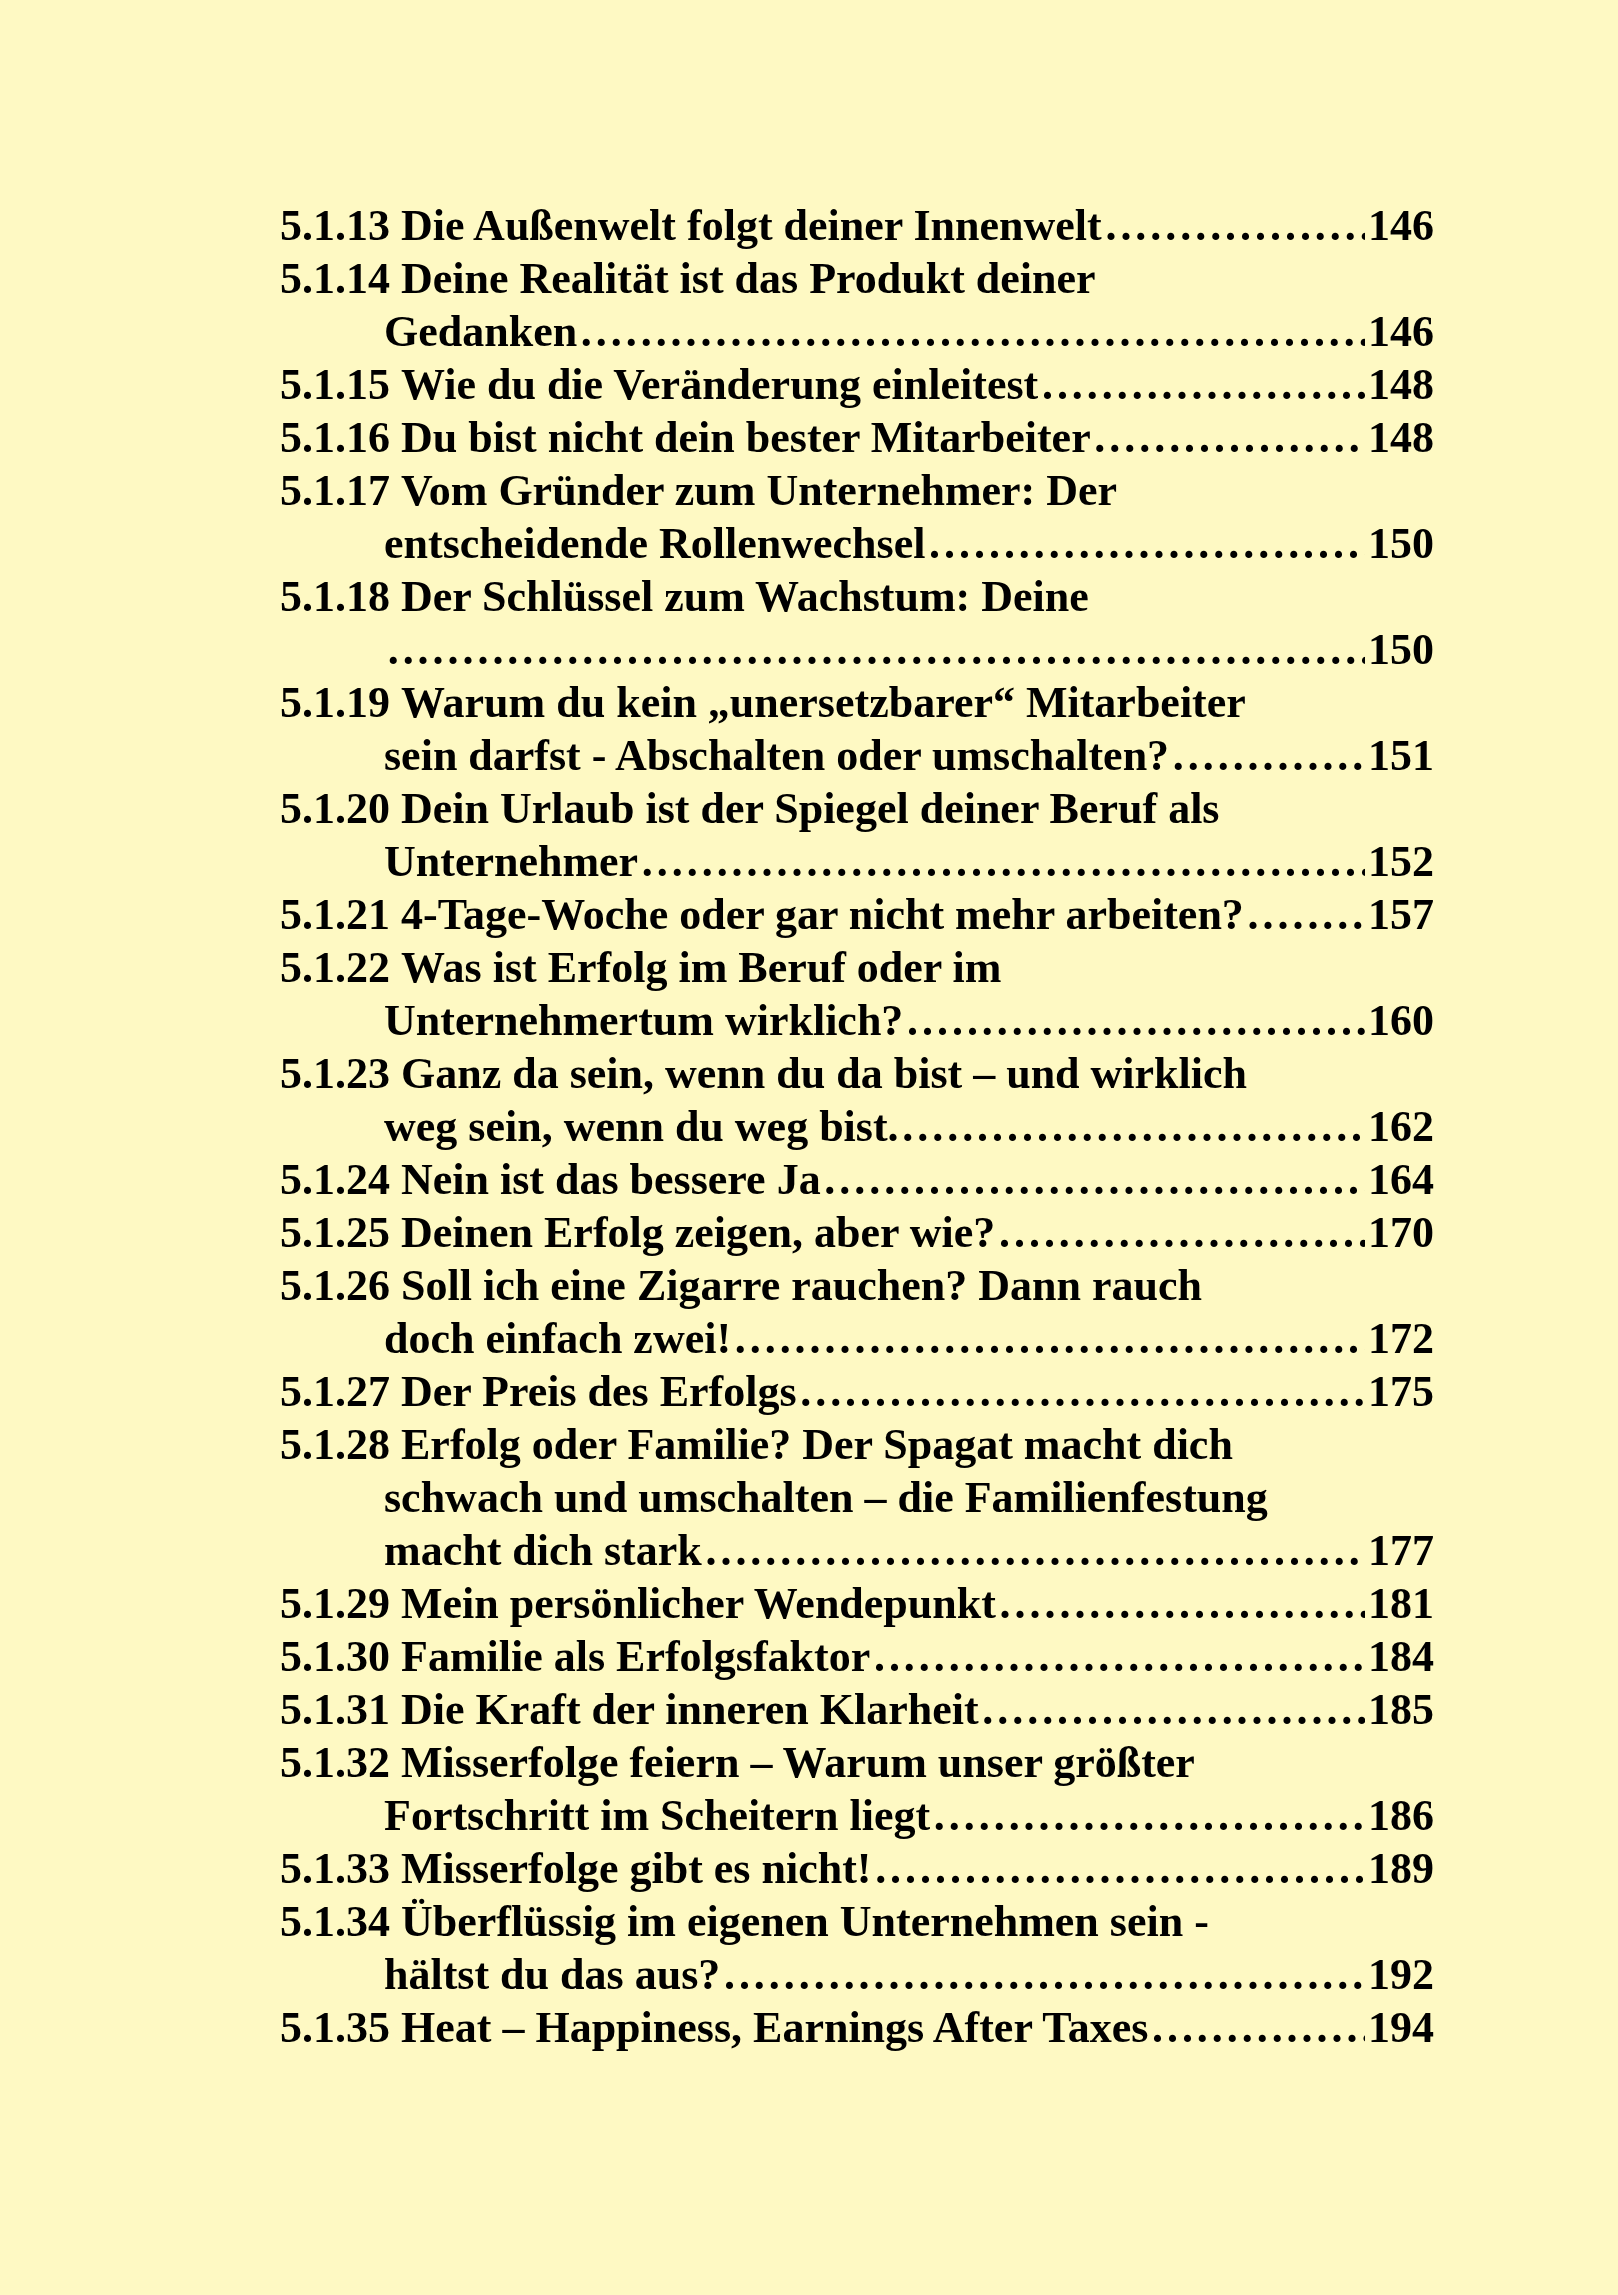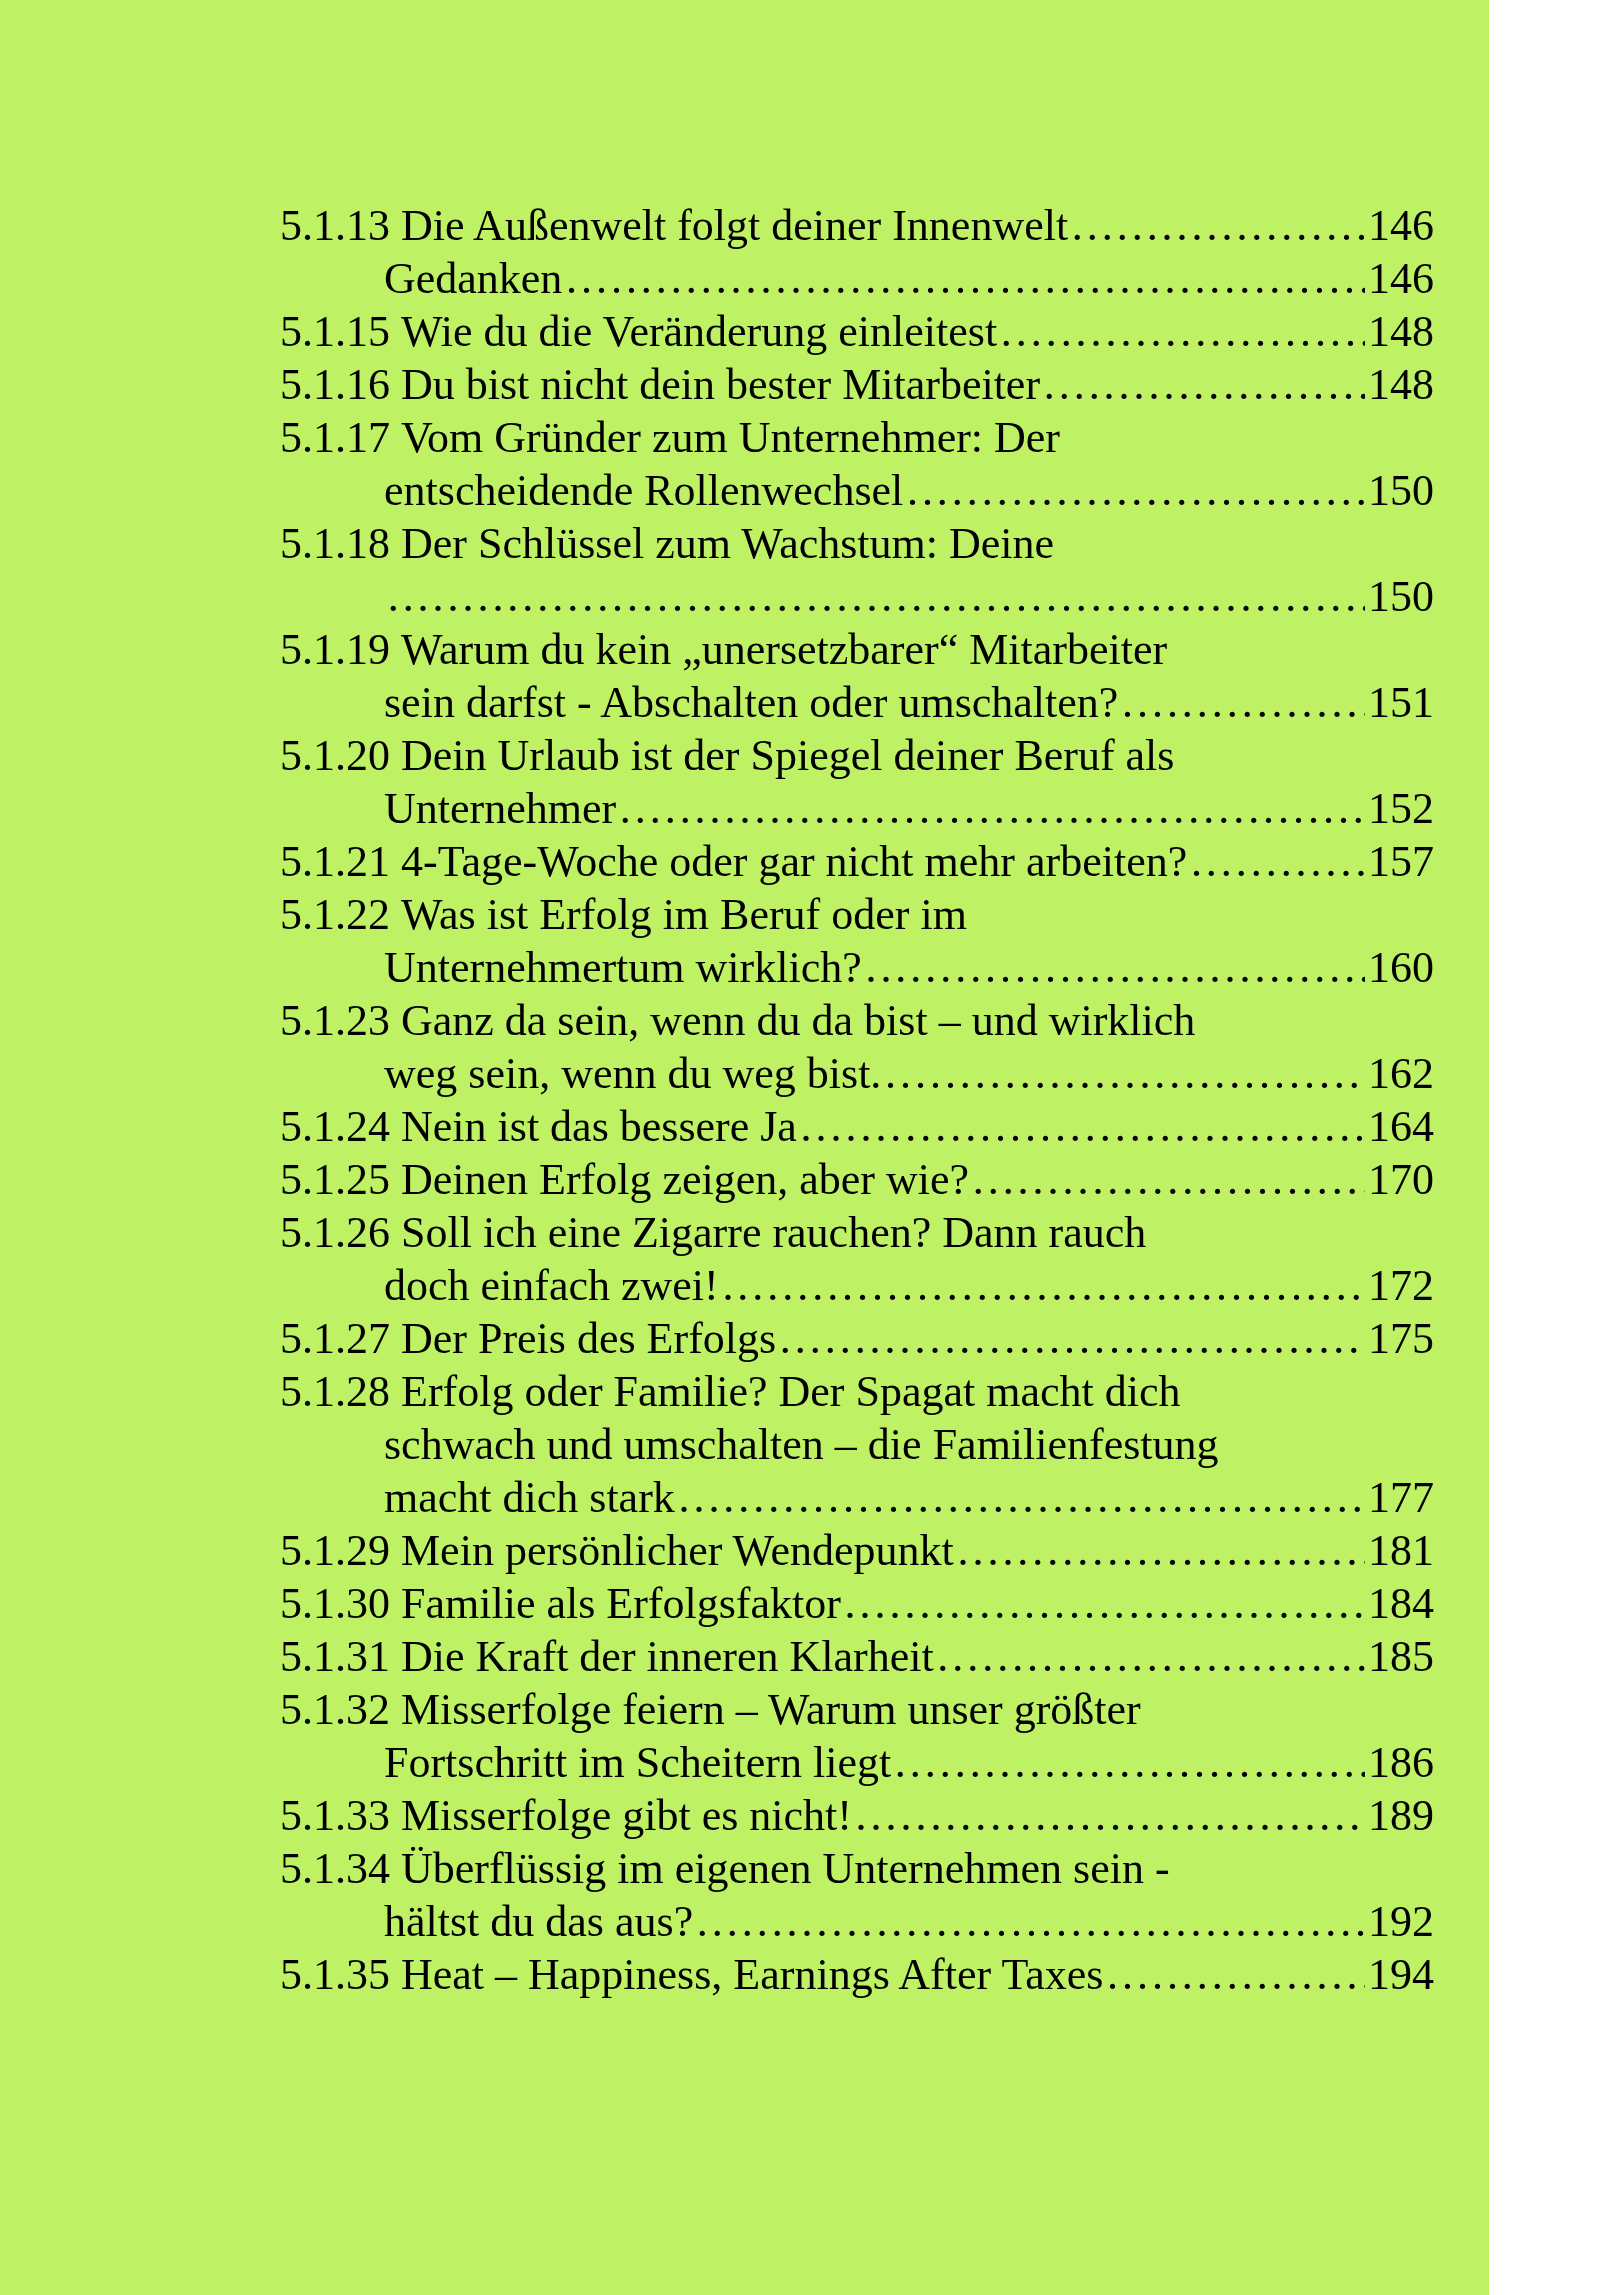--- a/index.html
+++ b/index.html
@@ -2,24 +2,25 @@
 <html style="font-size:7.4px"><head>
 <meta charset="utf-8">
 <style>
   html, body {
     margin: 0;
     padding: 0;
     background: #ffffff;
   }
   .page {
     position: relative;
-    width: 1489px;
+    width: 1618px;
     height: 2295px;
-    background: #bef264;
+    background: #fef9c3;
     overflow: hidden;
+    font-weight: bold;
   }
   .toc {
     position: absolute;
     left: 280px;
     top: 199px;
     width: 1154px;
     font-family: "Liberation Serif", "DejaVu Serif", serif;
     font-size: 44px;
     line-height: 53px;
     color: #000000;
@@ -53,20 +54,21 @@
 </style>
 </head>
 <body>
 
 <div class="page">
   <div class="toc">
       <div class="entry">
         <div class="line row"><span class="num">5.1.13</span>&nbsp;<span class="txt">Die Außenwelt folgt deiner Innenwelt</span><span class="leader">............................................................................................................................................................................................................................................................................................................</span><span class="pagenum">146</span></div>
       </div>
       <div class="entry">
+        <div class="line"><span class="num">5.1.14</span>&nbsp;<span class="txt">Deine Realität ist das Produkt deiner</span></div>
         <div class="line cont row">
           <span class="txt">Gedanken</span>
           <span class="leader">............................................................................................................................................................................................................................................................................................................</span>
           <span class="pagenum">146</span>
         </div>
       </div>
       <div class="entry">
         <div class="line row"><span class="num">5.1.15</span>&nbsp;<span class="txt">Wie du die Veränderung einleitest</span><span class="leader">............................................................................................................................................................................................................................................................................................................</span><span class="pagenum">148</span></div>
       </div>
       <div class="entry">

